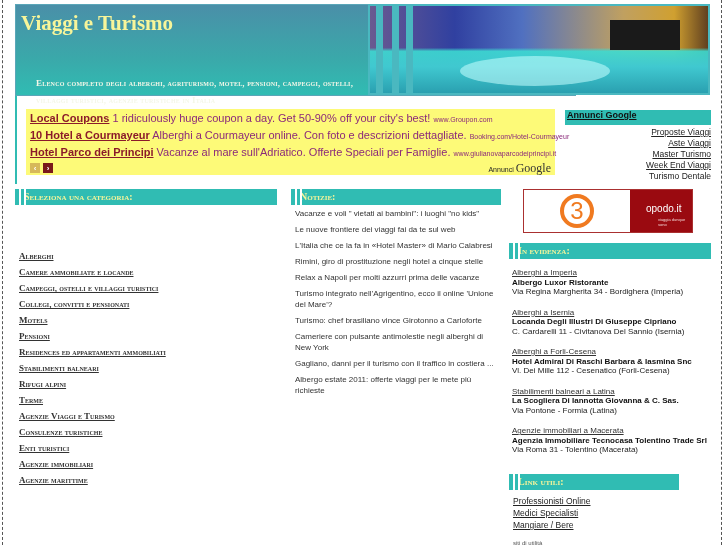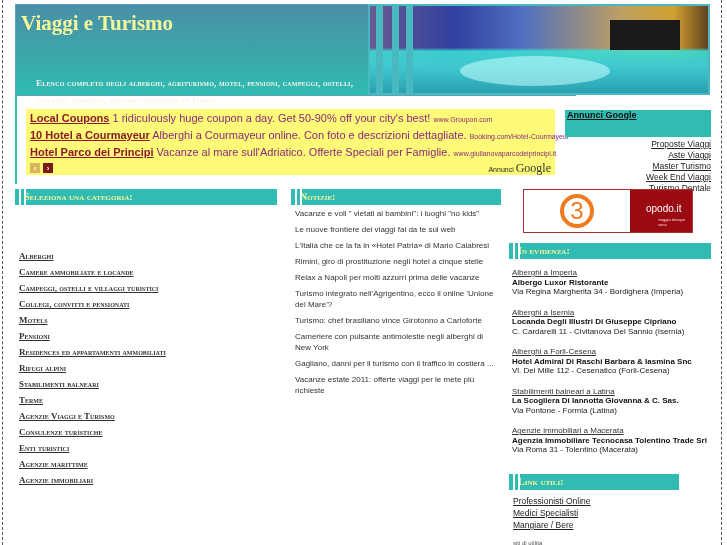--- a/index.html
+++ b/index.html
@@ -50,21 +50,21 @@
     .ad-line .ad-url { font-size: 7px; color: #8b2a7a; }
     .ad-nav { position: absolute; left: 4px; top: 54px; display: flex; gap: 3px; }
     .ad-nav span { width: 10px; height: 10px; display: flex; align-items: center; justify-content: center; font-size: 8px; font-weight: bold; color: #fff; }
     .ad-prev { background: #d6b85a; }
     .ad-next { background: #7a1a1a; }
     .ad-google { position: absolute; right: 4px; top: 52px; font-size: 7px; color: #222; }
     .ad-google b { font-family: "Liberation Serif", serif; font-size: 12px; font-weight: normal; color: #333; }
 
     
     .annunci { position: absolute; left: 565px; top: 110px; width: 146px; }
-    .annunci-head { background: #30bcb3; height: 27px; font-size: 9px; font-weight: bold; color: #111; text-decoration: underline; padding-left: 2px; line-height: 11px; }
+    .annunci-head { background: #30bcb3; height: 15px; font-size: 9px; font-weight: bold; color: #111; text-decoration: underline; padding-left: 2px; line-height: 11px; }
     .annunci-list { padding-left: 5px; padding-top: 2px; text-align: right; }
     .annunci-list div { font-size: 8.5px; color: #222; line-height: 11px; text-decoration: underline; }
     .annunci-list div.nolink { text-decoration: none; }
 
     
     .sec-head {
       position: absolute; height: 16px; background: #30bcb3;
       font-family: "Liberation Serif", serif; font-weight: bold; font-size: 10px;
       color: #f7f59a; font-variant: small-caps; line-height: 16px; padding-left: 9px;
     }
@@ -161,42 +161,42 @@
 
 <div class="sec-head" style="left:15px; top:189px; width:262px;">Seleziona una categoria:</div>
 <div class="cat-list">
   <div>Alberghi</div>
   <div>Camere ammobiliate e locande</div>
   <div>Campeggi, ostelli e villaggi turistici</div>
   <div>Collegi, convitti e pensionati</div>
   <div>Motels</div>
   <div>Pensioni</div>
   <div>Residences ed appartamenti ammobiliati</div>
+  <div>Stabilimenti balneari</div>
   <div>Rifugi alpini</div>
-  <div>Stabilimenti balneari</div>
   <div>Terme</div>
   <div>Agenzie Viaggi e Turismo</div>
   <div>Consulenze turistiche</div>
   <div>Enti turistici</div>
+  <div>Agenzie immobiliari</div>
   <div>Agenzie marittime</div>
-  <div>Agenzie immobiliari</div>
 </div>
 
 <div class="sec-head" style="left:291px; top:189px; width:210px;">Notizie:</div>
 <div class="news-list">
   <div>Vacanze e voli " vietati ai bambini": i luoghi "no kids"</div>
   <div>Le nuove frontiere dei viaggi fai da te sul web</div>
-  <div>L'Italia che ce la fa in «Hotel Patria» di Mario Calabresi</div>
+  <div>L'Italia che ce la fa in «Hotel Master» di Mario Calabresi</div>
   <div>Rimini, giro di prostituzione negli hotel a cinque stelle</div>
   <div>Relax a Napoli per molti azzurri prima delle vacanze</div>
   <div>Turismo integrato nell'Agrigentino, ecco il online 'Unione del Mare'?</div>
   <div>Turismo: chef brasiliano vince Girotonno a Carloforte</div>
   <div>Cameriere con pulsante antimolestie negli alberghi di New York</div>
   <div>Gagliano, danni per il turismo con il traffico in costiera ...</div>
-  <div>Vacanze estate 2011: offerte viaggi per le mete più richieste</div>
+  <div>Albergo estate 2011: offerte viaggi per le mete più richieste</div>
 </div>
 
 <div class="opodo">
   <div class="opodo-left">
     <div class="opodo-circle">3</div>
   </div>
   <div class="opodo-right">
     <div class="opodo-logo">opodo.it</div>
     <div class="opodo-tag">viaggia dunque sono</div>
   </div>

